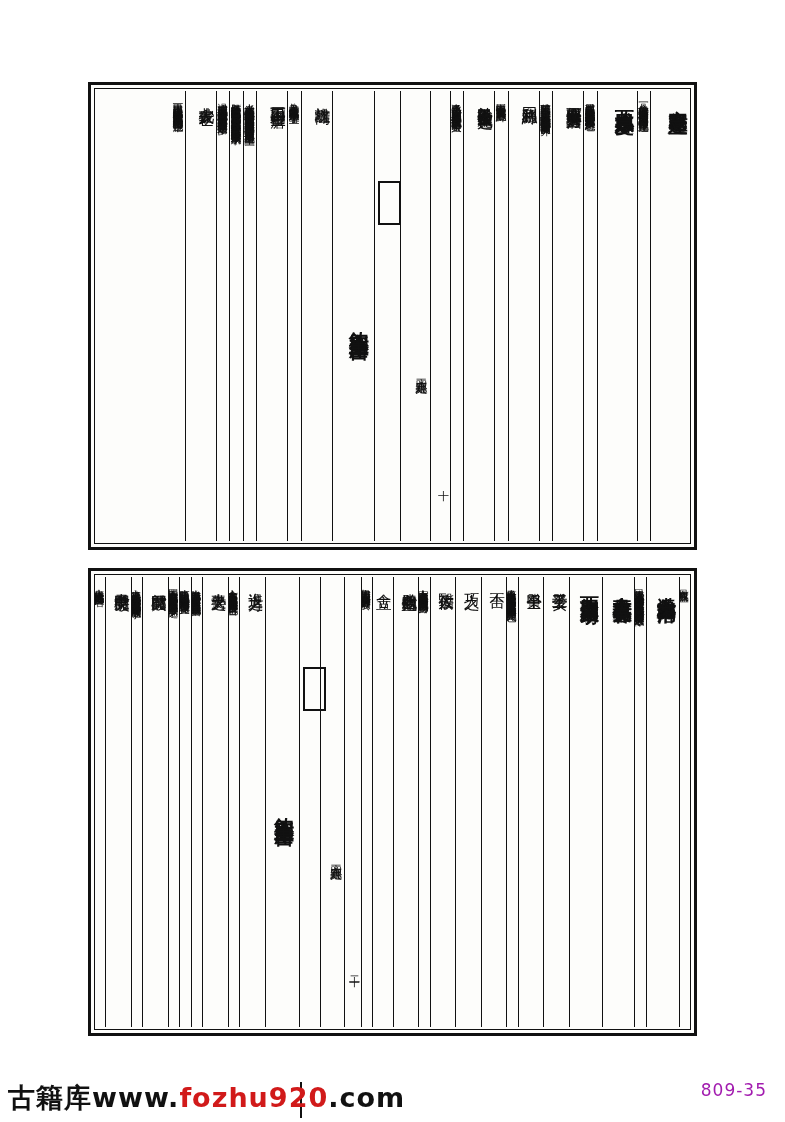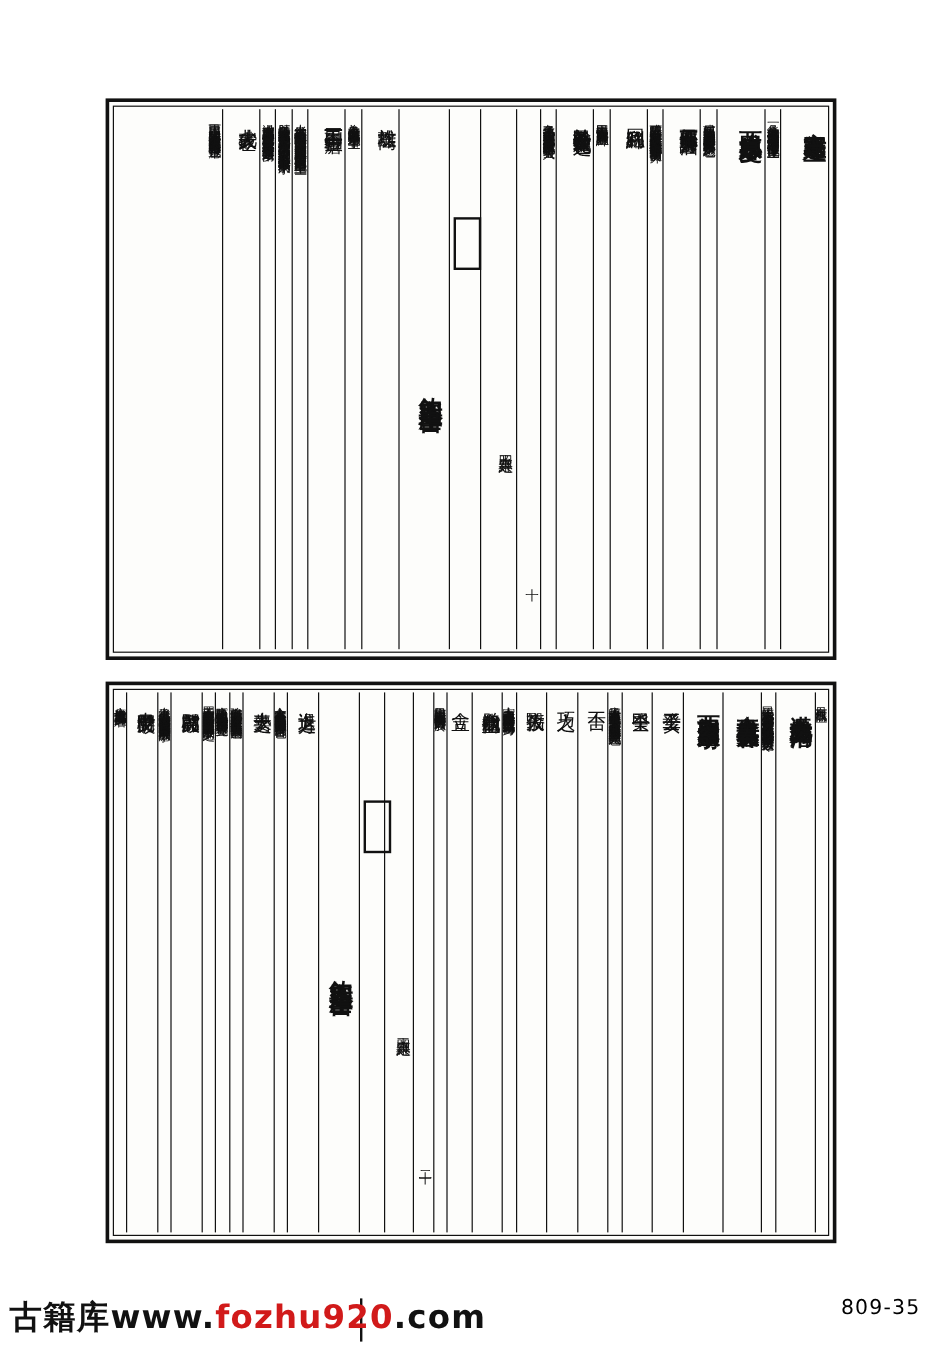--- a/index.html
+++ b/index.html
@@ -116,21 +116,21 @@
   .brand .cn{color:#111;}
   .brand .fo{color:#d11a1a;}
   .brand .num{color:#d11a1a;}
   .brand .dom{color:#111;}
   .brand .www{color:#111;font-weight:bold;}
   .pagelabel{
     position:absolute;
     right:18px;bottom:22px;
     font-size:17px;
     font-family:"DejaVu Sans", sans-serif;
-    color:#000000;
+    color:#a21caf;
     letter-spacing:1px;
   }
   .footrule{
     position:absolute;
     left:300px;bottom:4px;width:2px;height:36px;background:#111;
   }
 </style>
 </head>
 <body>
 

